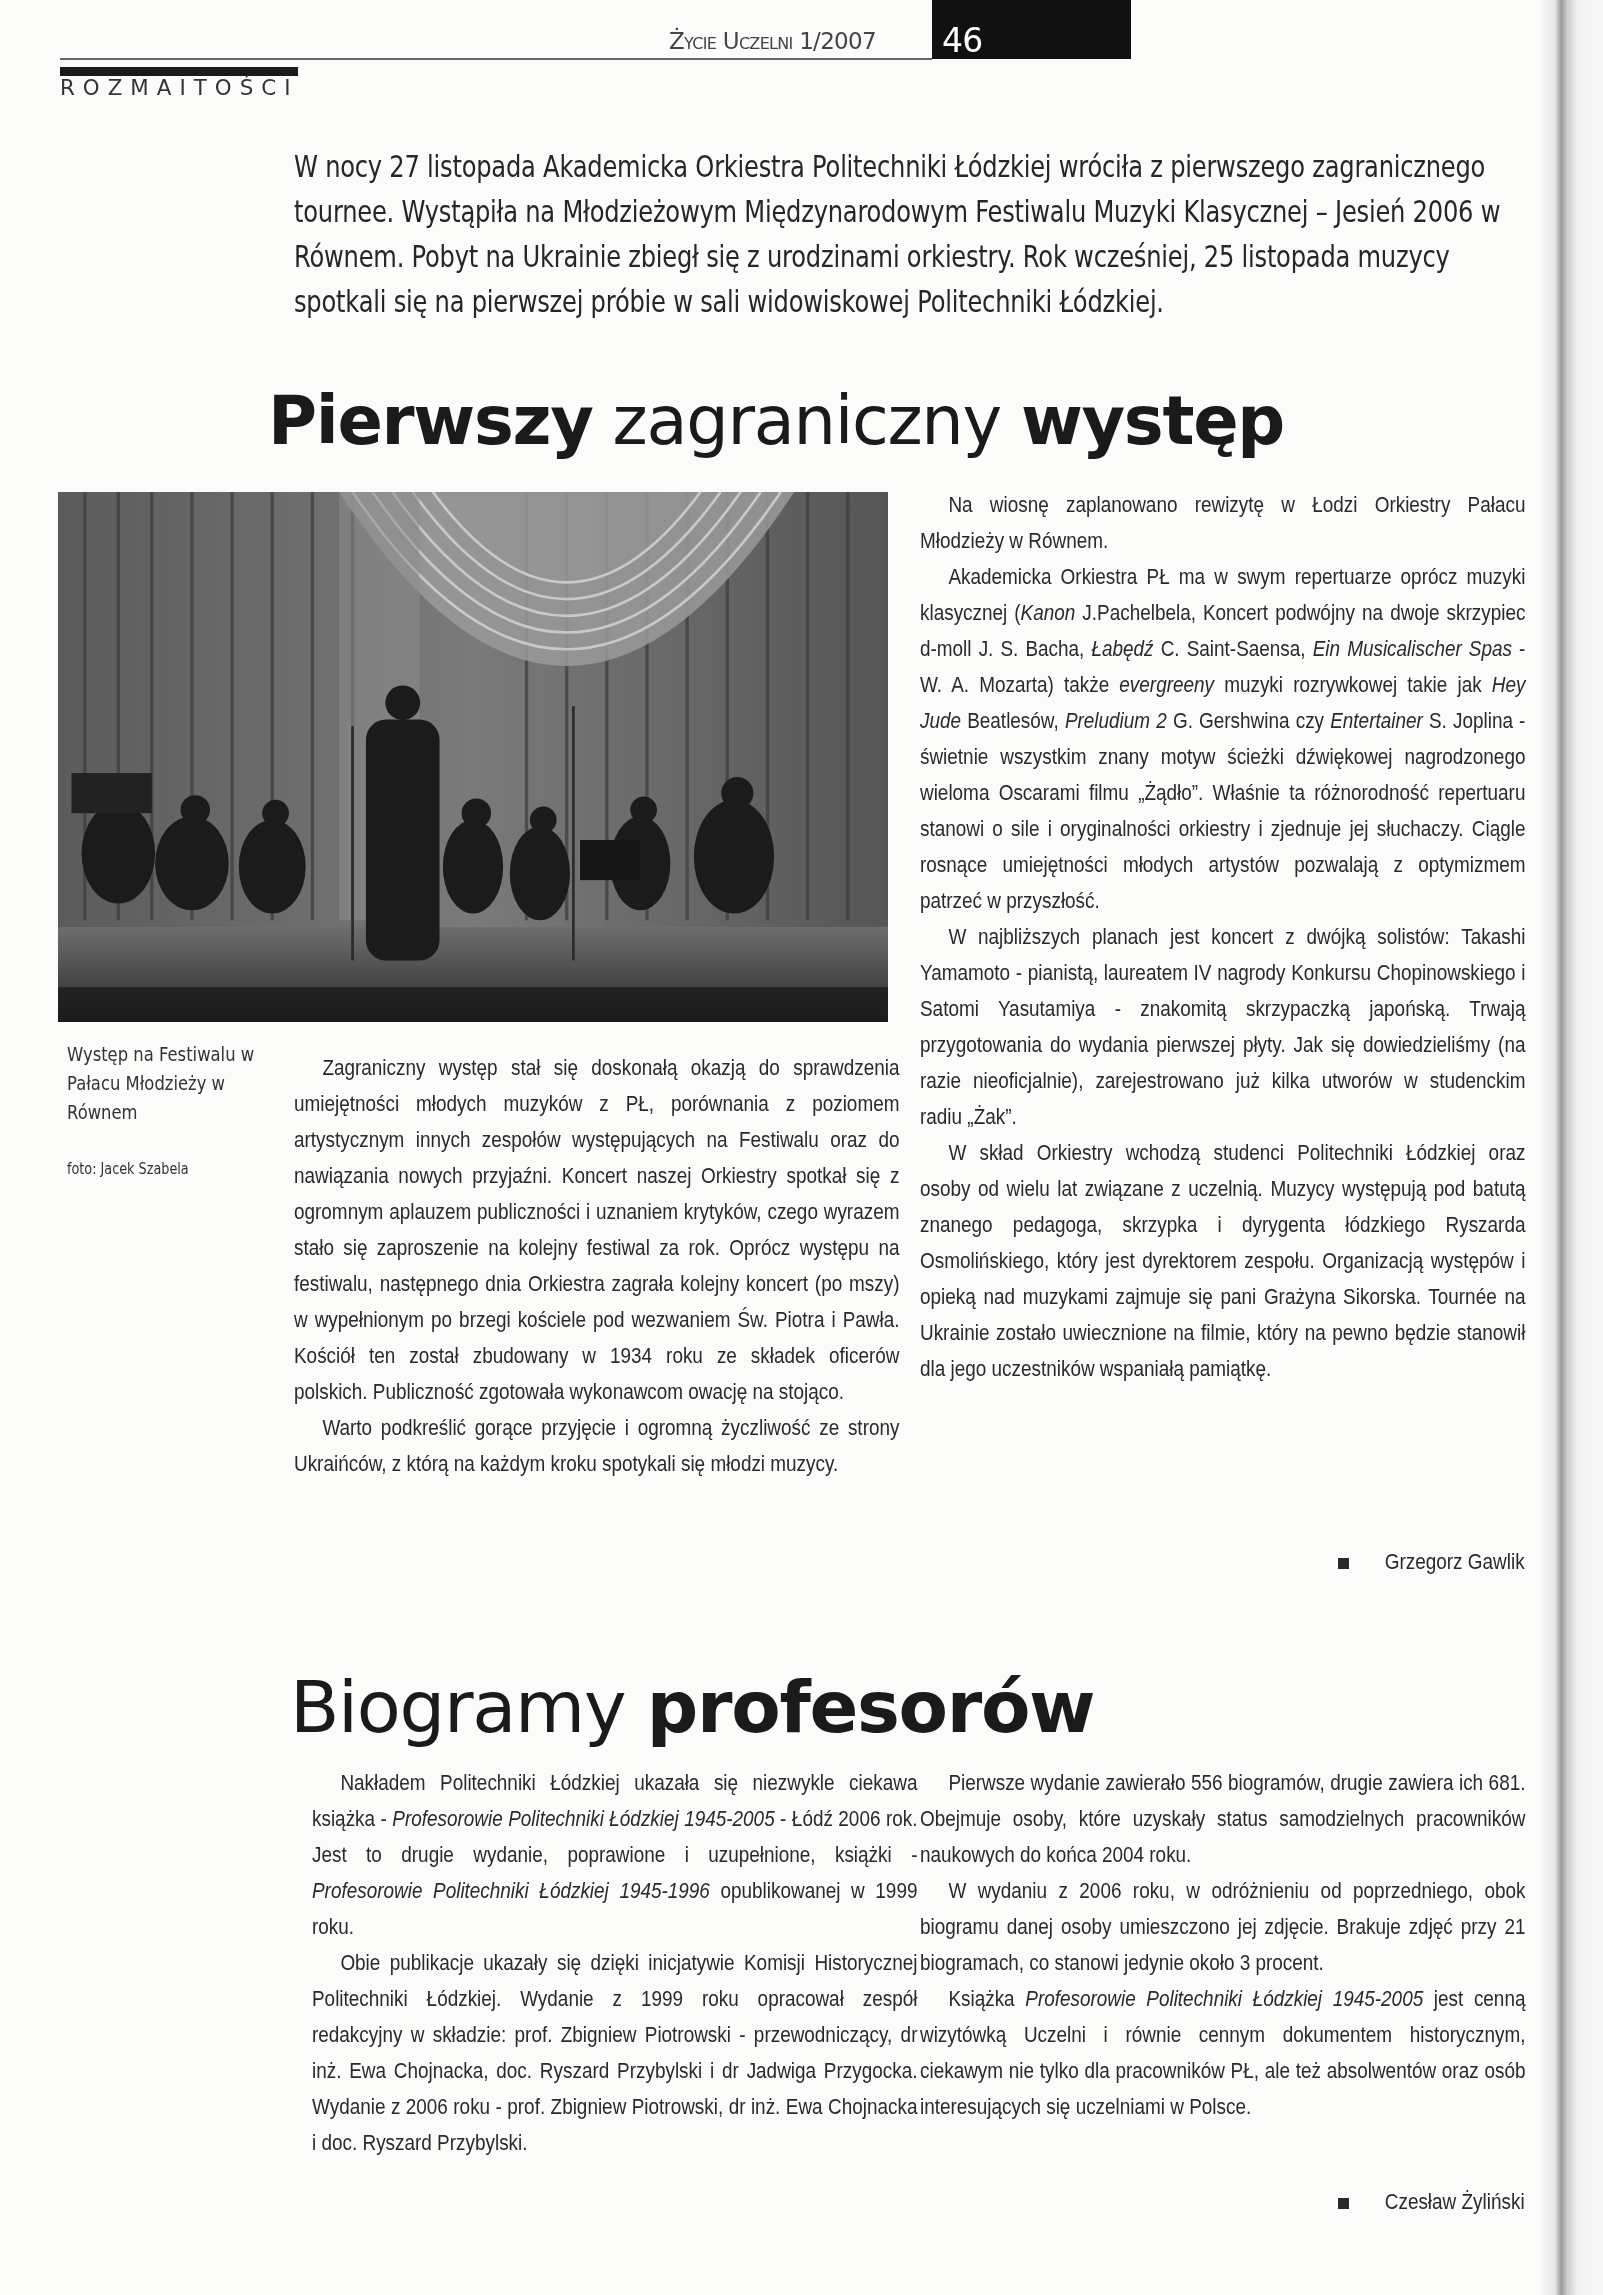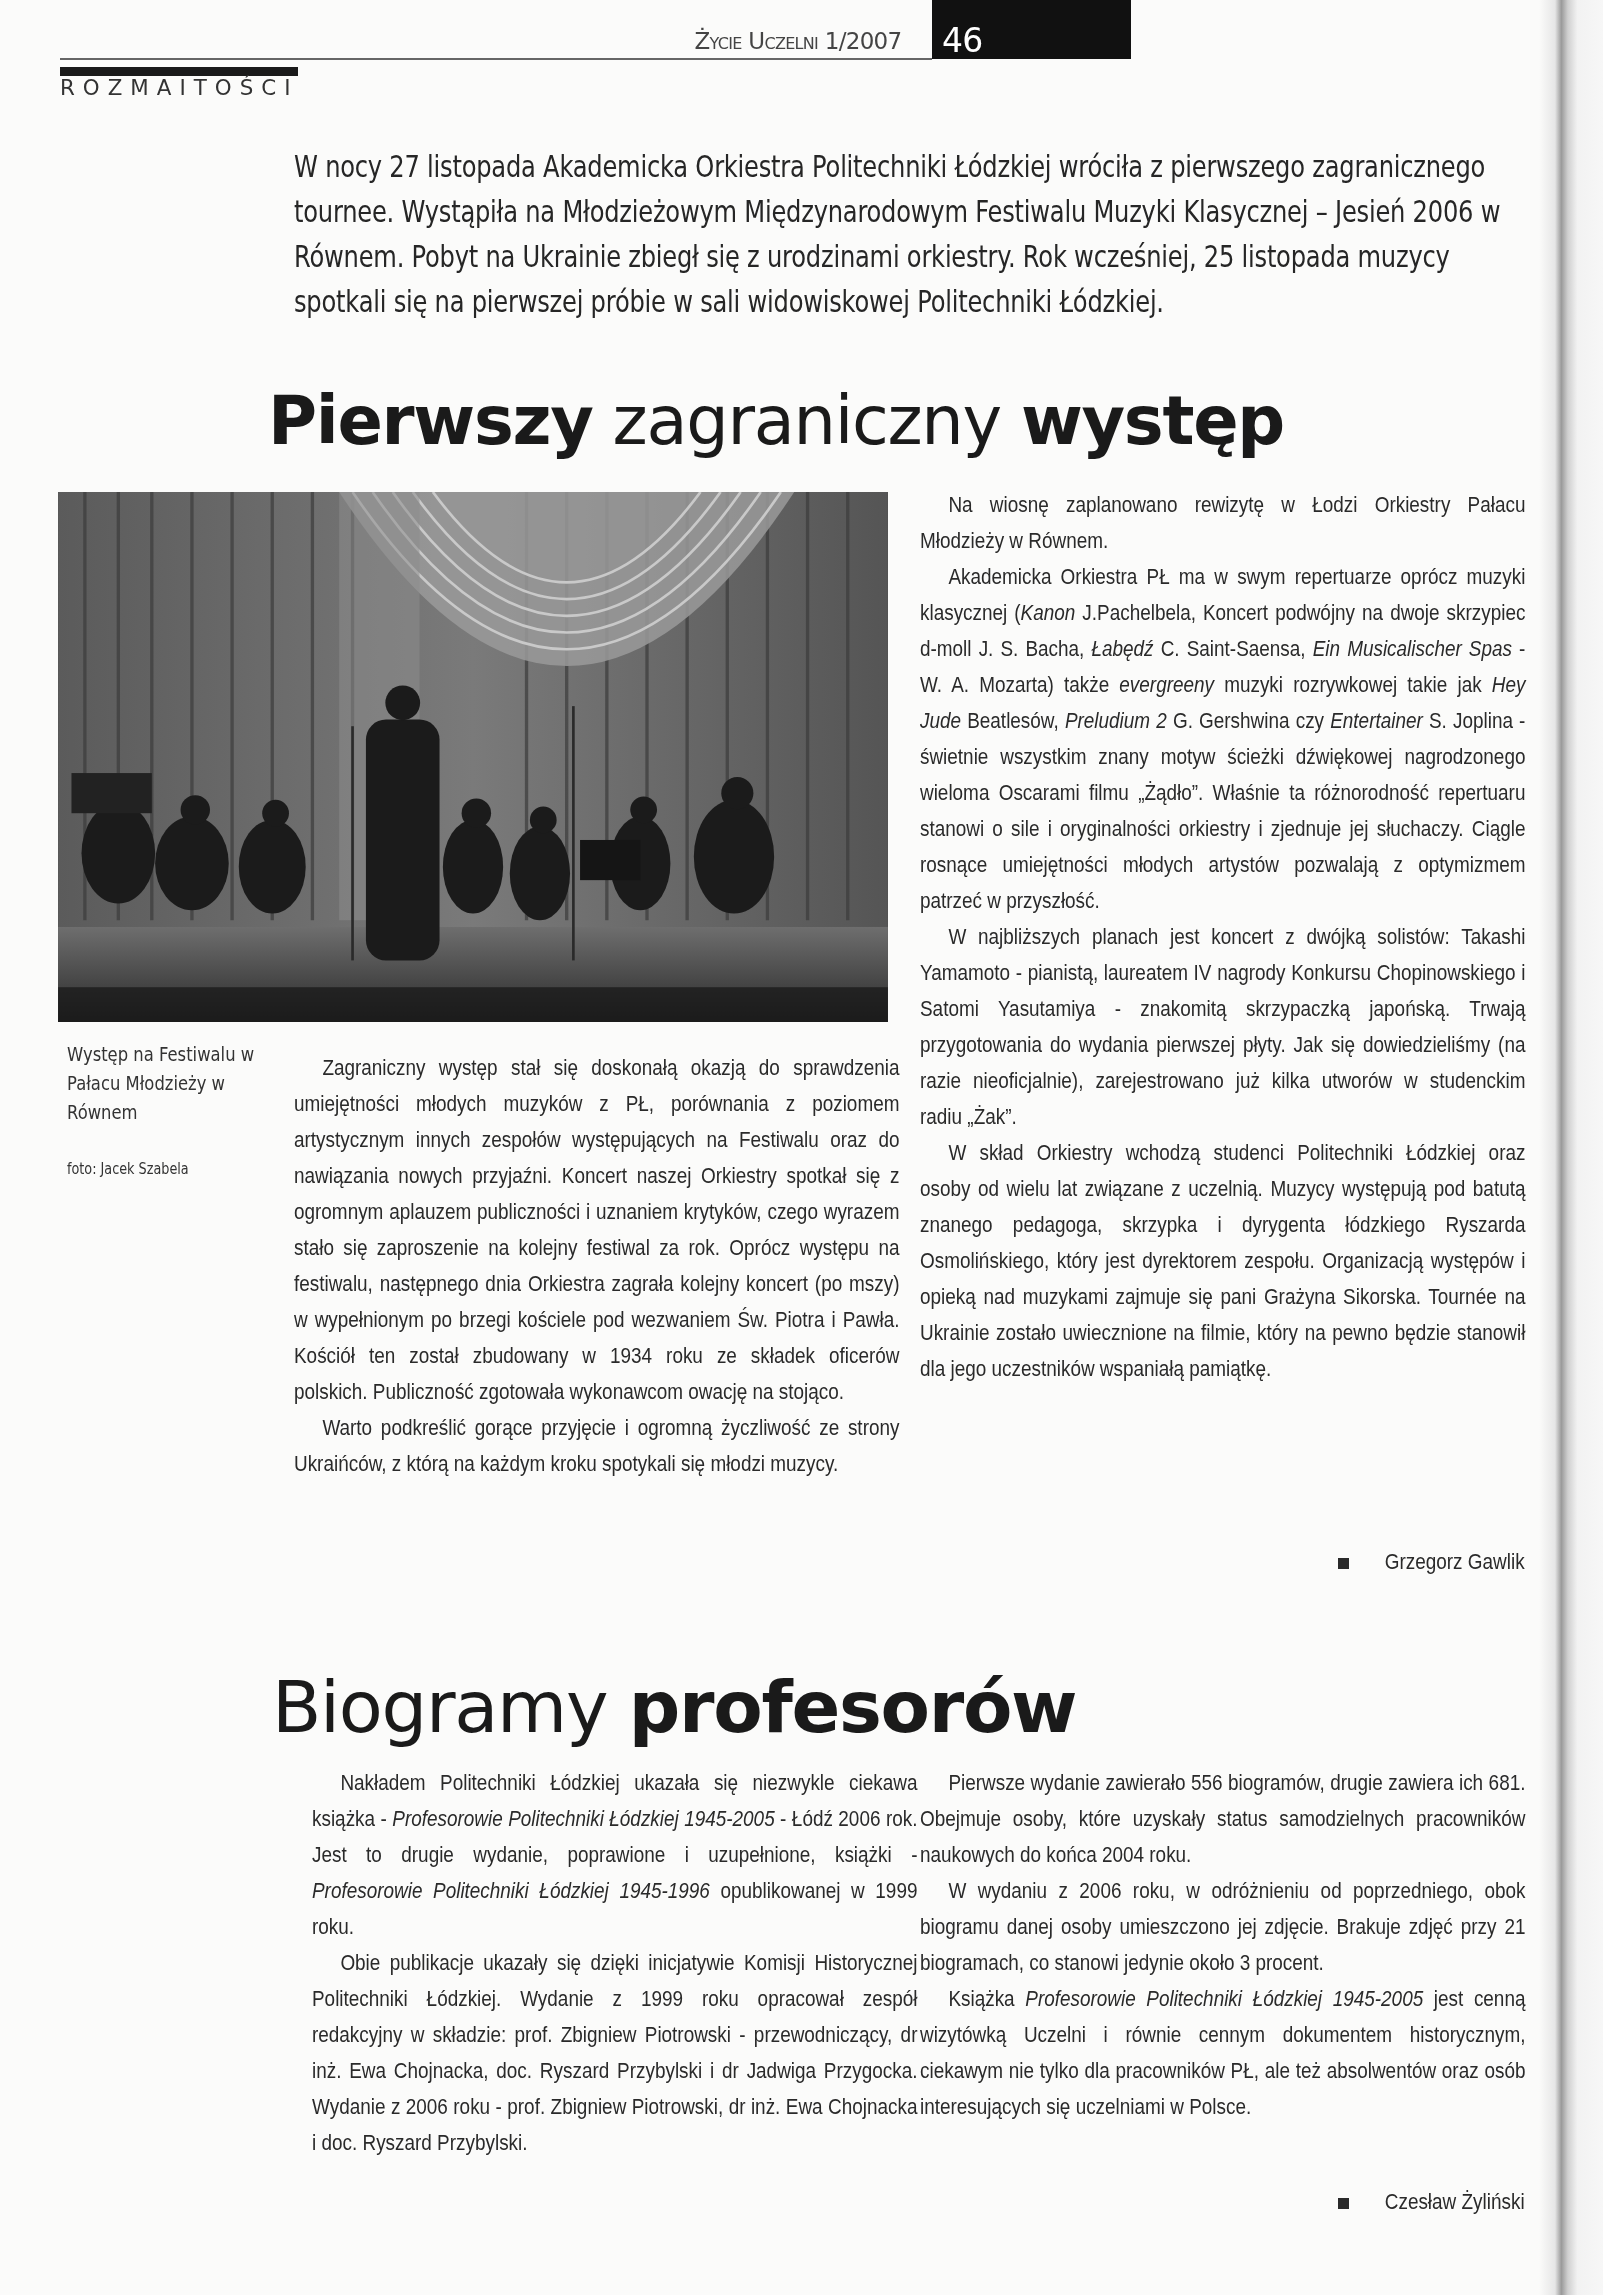--- a/index.html
+++ b/index.html
@@ -2,42 +2,42 @@
 <html style="font-size:10.7px"><head>
 <meta charset="utf-8">
 <style>
   html,body{margin:0;padding:0;}
   body{width:1603px;height:2295px;background:#fbfbfa;position:relative;overflow:hidden;color:#2a2a2a;font-family:"Liberation Sans",sans-serif;}
   .abs{position:absolute;}
   
   .fold{position:absolute;top:0;left:1539px;width:64px;height:2295px;background:linear-gradient(to right,#fbfbfa 0%,#e6e6e6 25%,#9a9a9a 35%,#cfcfcf 45%,#f2f2f2 60%,#f7f7f7 100%);}
   .page-tab{left:932px;top:0;width:199px;height:59px;background:#111;}
   .page-num{left:942px;top:23px;font-family:"DejaVu Sans",sans-serif;font-weight:normal;font-size:33px;color:#fff;line-height:36px;letter-spacing:-0.7px;}
-  .running{left:669px;top:27px;width:258px;text-align:center;font-family:"DejaVu Sans",sans-serif;font-size:23px;color:#444;line-height:29px;font-variant:small-caps;letter-spacing:-0.7px;}
+  .running{left:669px;top:27px;width:258px;text-align:left;font-family:"DejaVu Sans",sans-serif;font-size:23px;color:#444;line-height:29px;font-variant:small-caps;letter-spacing:-0.7px;}
   .top-rule{left:60px;top:58px;width:872px;height:2px;background:#666;}
   .section-bar{left:60px;top:67px;width:238px;height:8.7px;background:#1a1a1a;}
   .section-label{left:60px;top:75px;font-family:"DejaVu Sans",sans-serif;font-size:21.4px;letter-spacing:8px;color:#333;line-height:25.4px;}
   .lede{left:294px;top:144px;width:1238px;font-family:"DejaVu Sans",sans-serif;font-size:31px;line-height:45px;color:#262626;transform:scaleX(0.78);transform-origin:left top;width:1587px;letter-spacing:-0.3px;}
   .headline1{left:268px;top:378px;font-family:"DejaVu Sans",sans-serif;font-size:67px;line-height:87px;color:#1a1a1a;white-space:nowrap;letter-spacing:-1.3px;}
   .headline1 b,.headline2 b{font-weight:bold;}
   .headline1 .light,.headline2 .light{font-weight:normal;font-family:"DejaVu Sans",sans-serif;font-stretch:normal;}
   .photo{left:58px;top:492px;width:830px;height:530px;background:#3a3a3a;overflow:hidden;}
   .caption{left:67px;top:1040px;width:201px;font-family:"DejaVu Sans",sans-serif;font-size:20px;line-height:29px;color:#333;transform:scaleX(0.82);transform-origin:left top;width:248px;}
   .credit{left:67px;top:1159px;font-family:"DejaVu Sans",sans-serif;font-size:16px;color:#333;transform:scaleX(0.8);transform-origin:left top;}
   .col{font-family:"Liberation Sans",sans-serif;font-size:22px;line-height:36px;color:#2a2a2a;text-align:justify;}
   .col p{margin:0;text-indent:33px;}
   .col-inner{transform:scaleX(0.86);transform-origin:left top;}
   .c-mid{left:294px;top:1050px;}
   .c-mid .col-inner{width:704px;}
   .c-right{left:920px;top:487px;}
   .c-right .col-inner{width:704px;}
   .sig{text-align:right;}
   .sig .sq{display:inline-block;width:10.7px;height:10.7px;background:#2a2a2a;margin-right:13.4px;vertical-align:middle;}
   .sig1{left:920px;top:1544px;width:605px;}
-  .headline2{left:272px;top:1667px;font-family:"DejaVu Sans",sans-serif;font-size:72px;line-height:80px;color:#1a1a1a;white-space:nowrap;letter-spacing:-1.3px;}
+  .headline2{left:290px;top:1667px;font-family:"DejaVu Sans",sans-serif;font-size:72px;line-height:80px;color:#1a1a1a;white-space:nowrap;letter-spacing:-1.3px;}
   .c-b1{left:312px;top:1765px;}
   .c-b1 .col-inner{width:704px;}
   .c-b2{left:920px;top:1765px;}
   .c-b2 .col-inner{width:704px;}
   .sig2{left:920px;top:2184px;width:605px;text-align:right;}
   i{font-style:italic;}
 </style>
 </head>
 <body>
 

